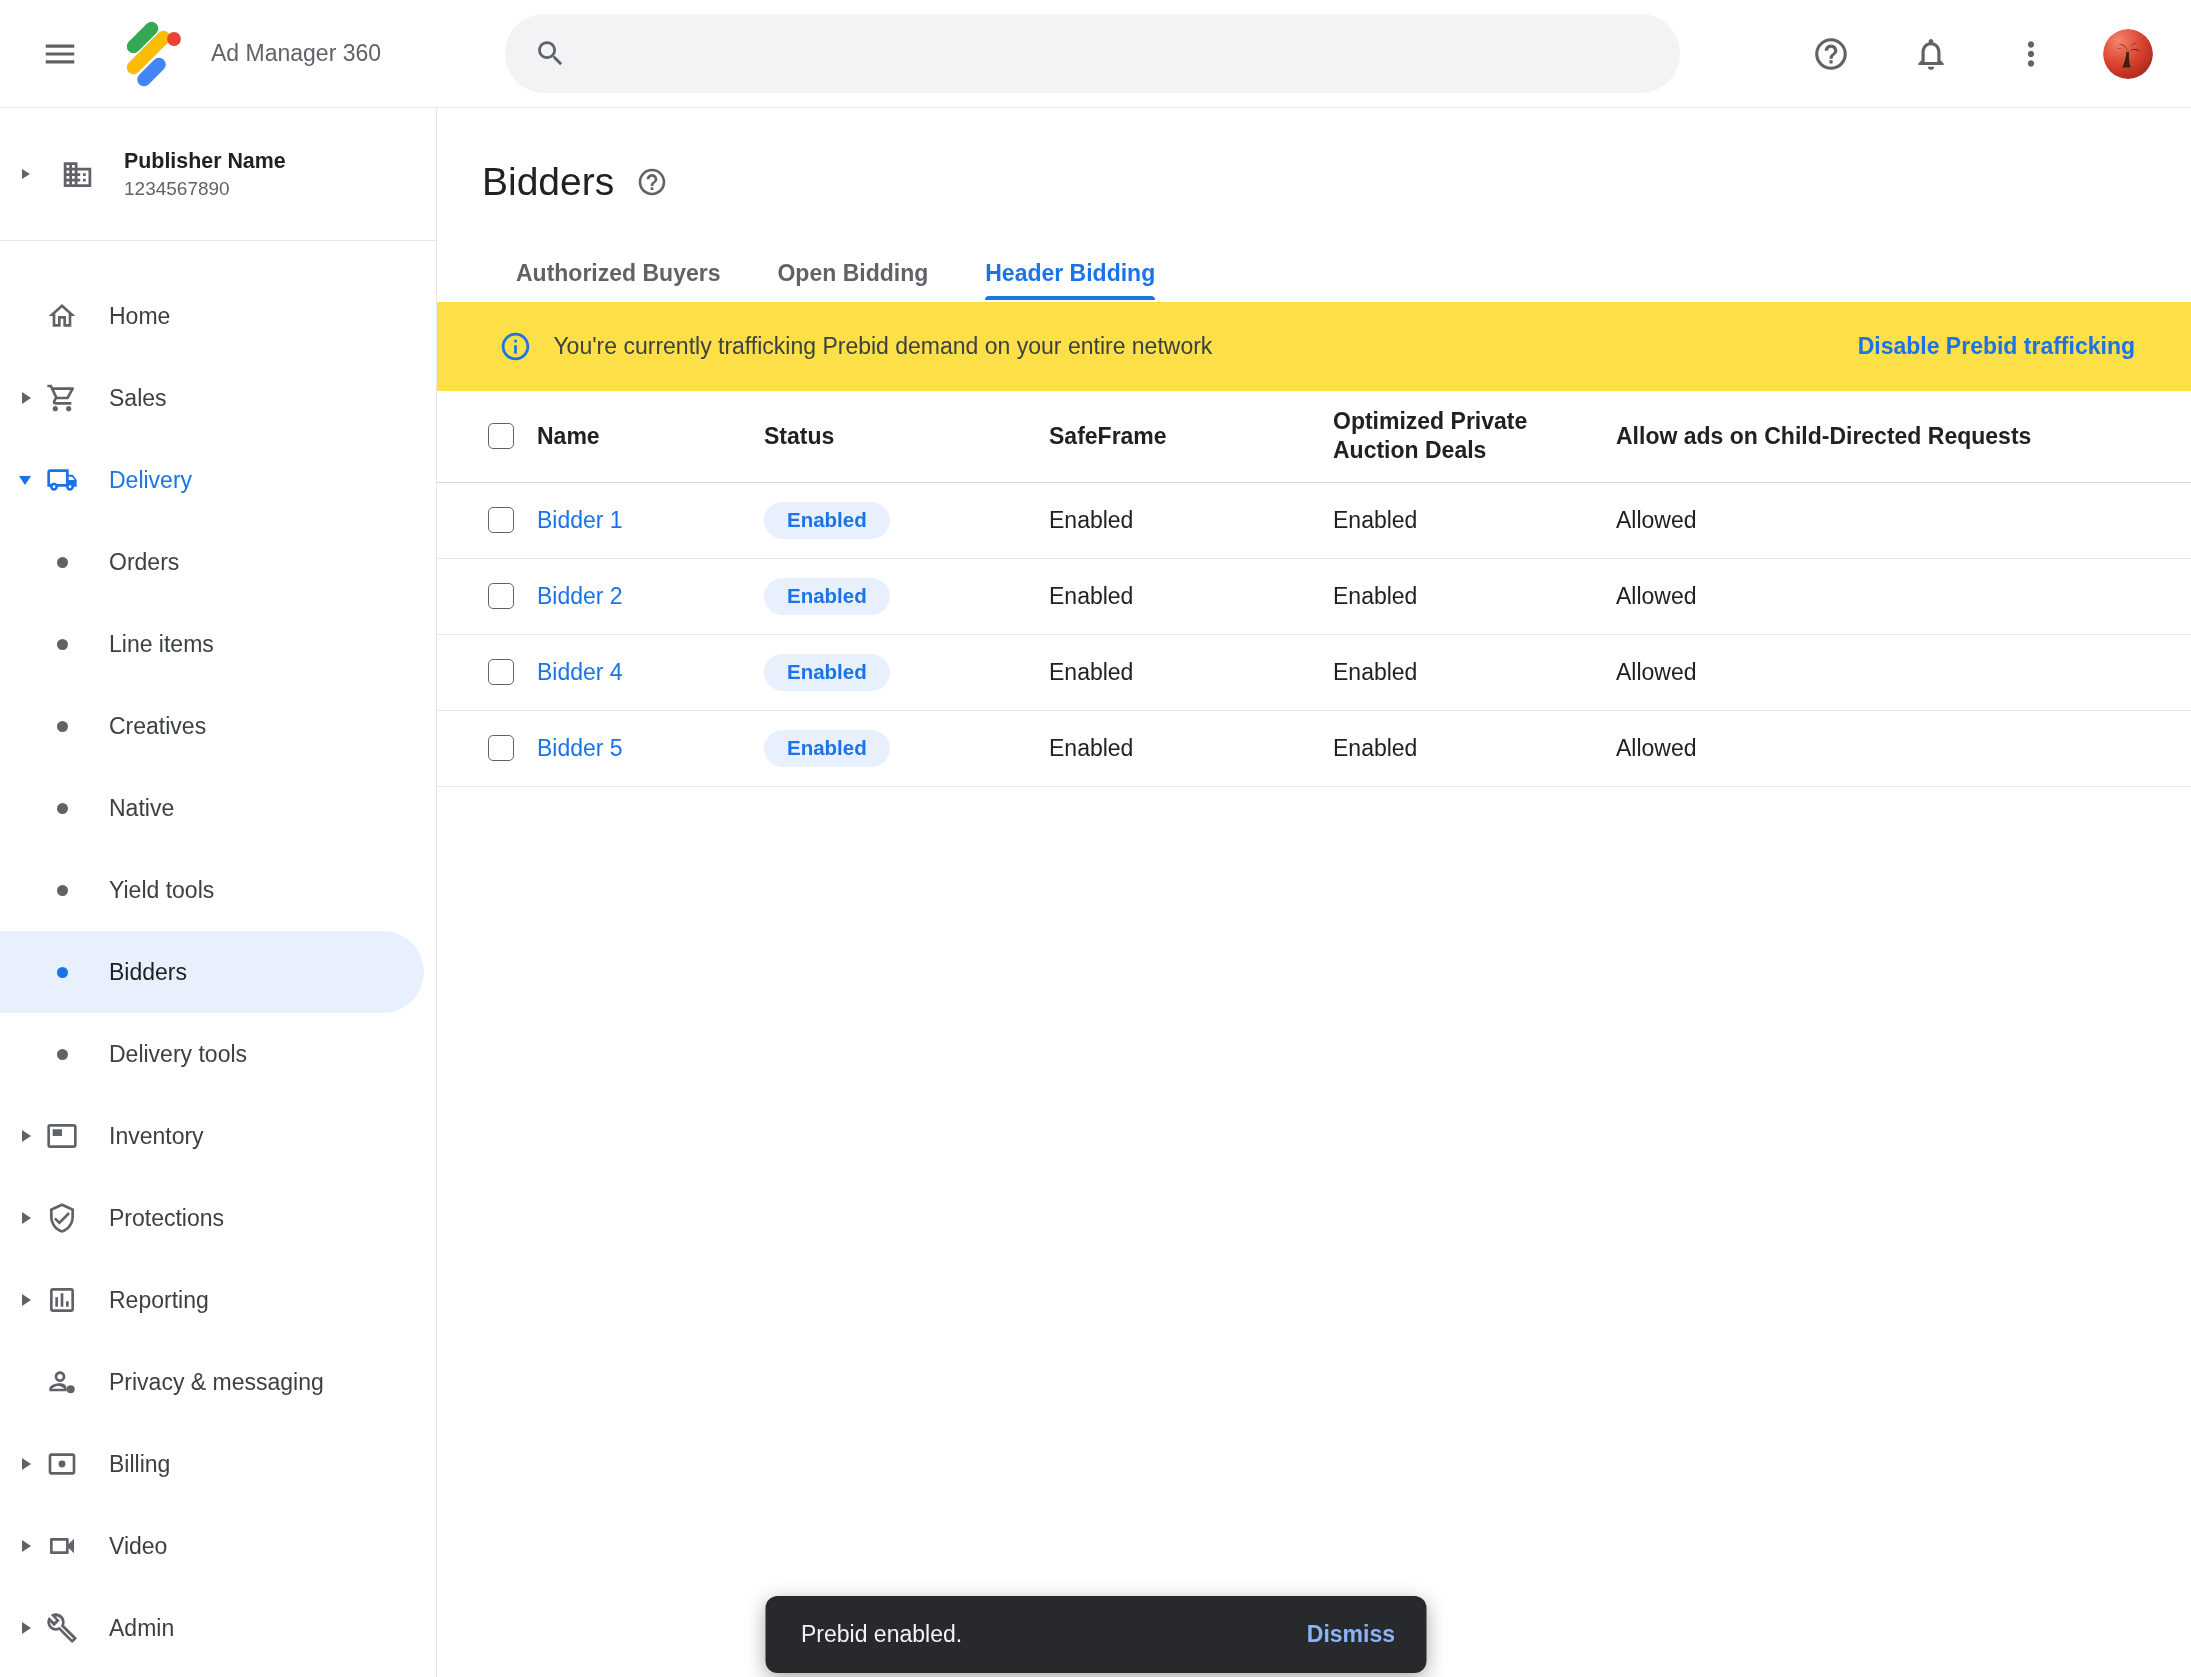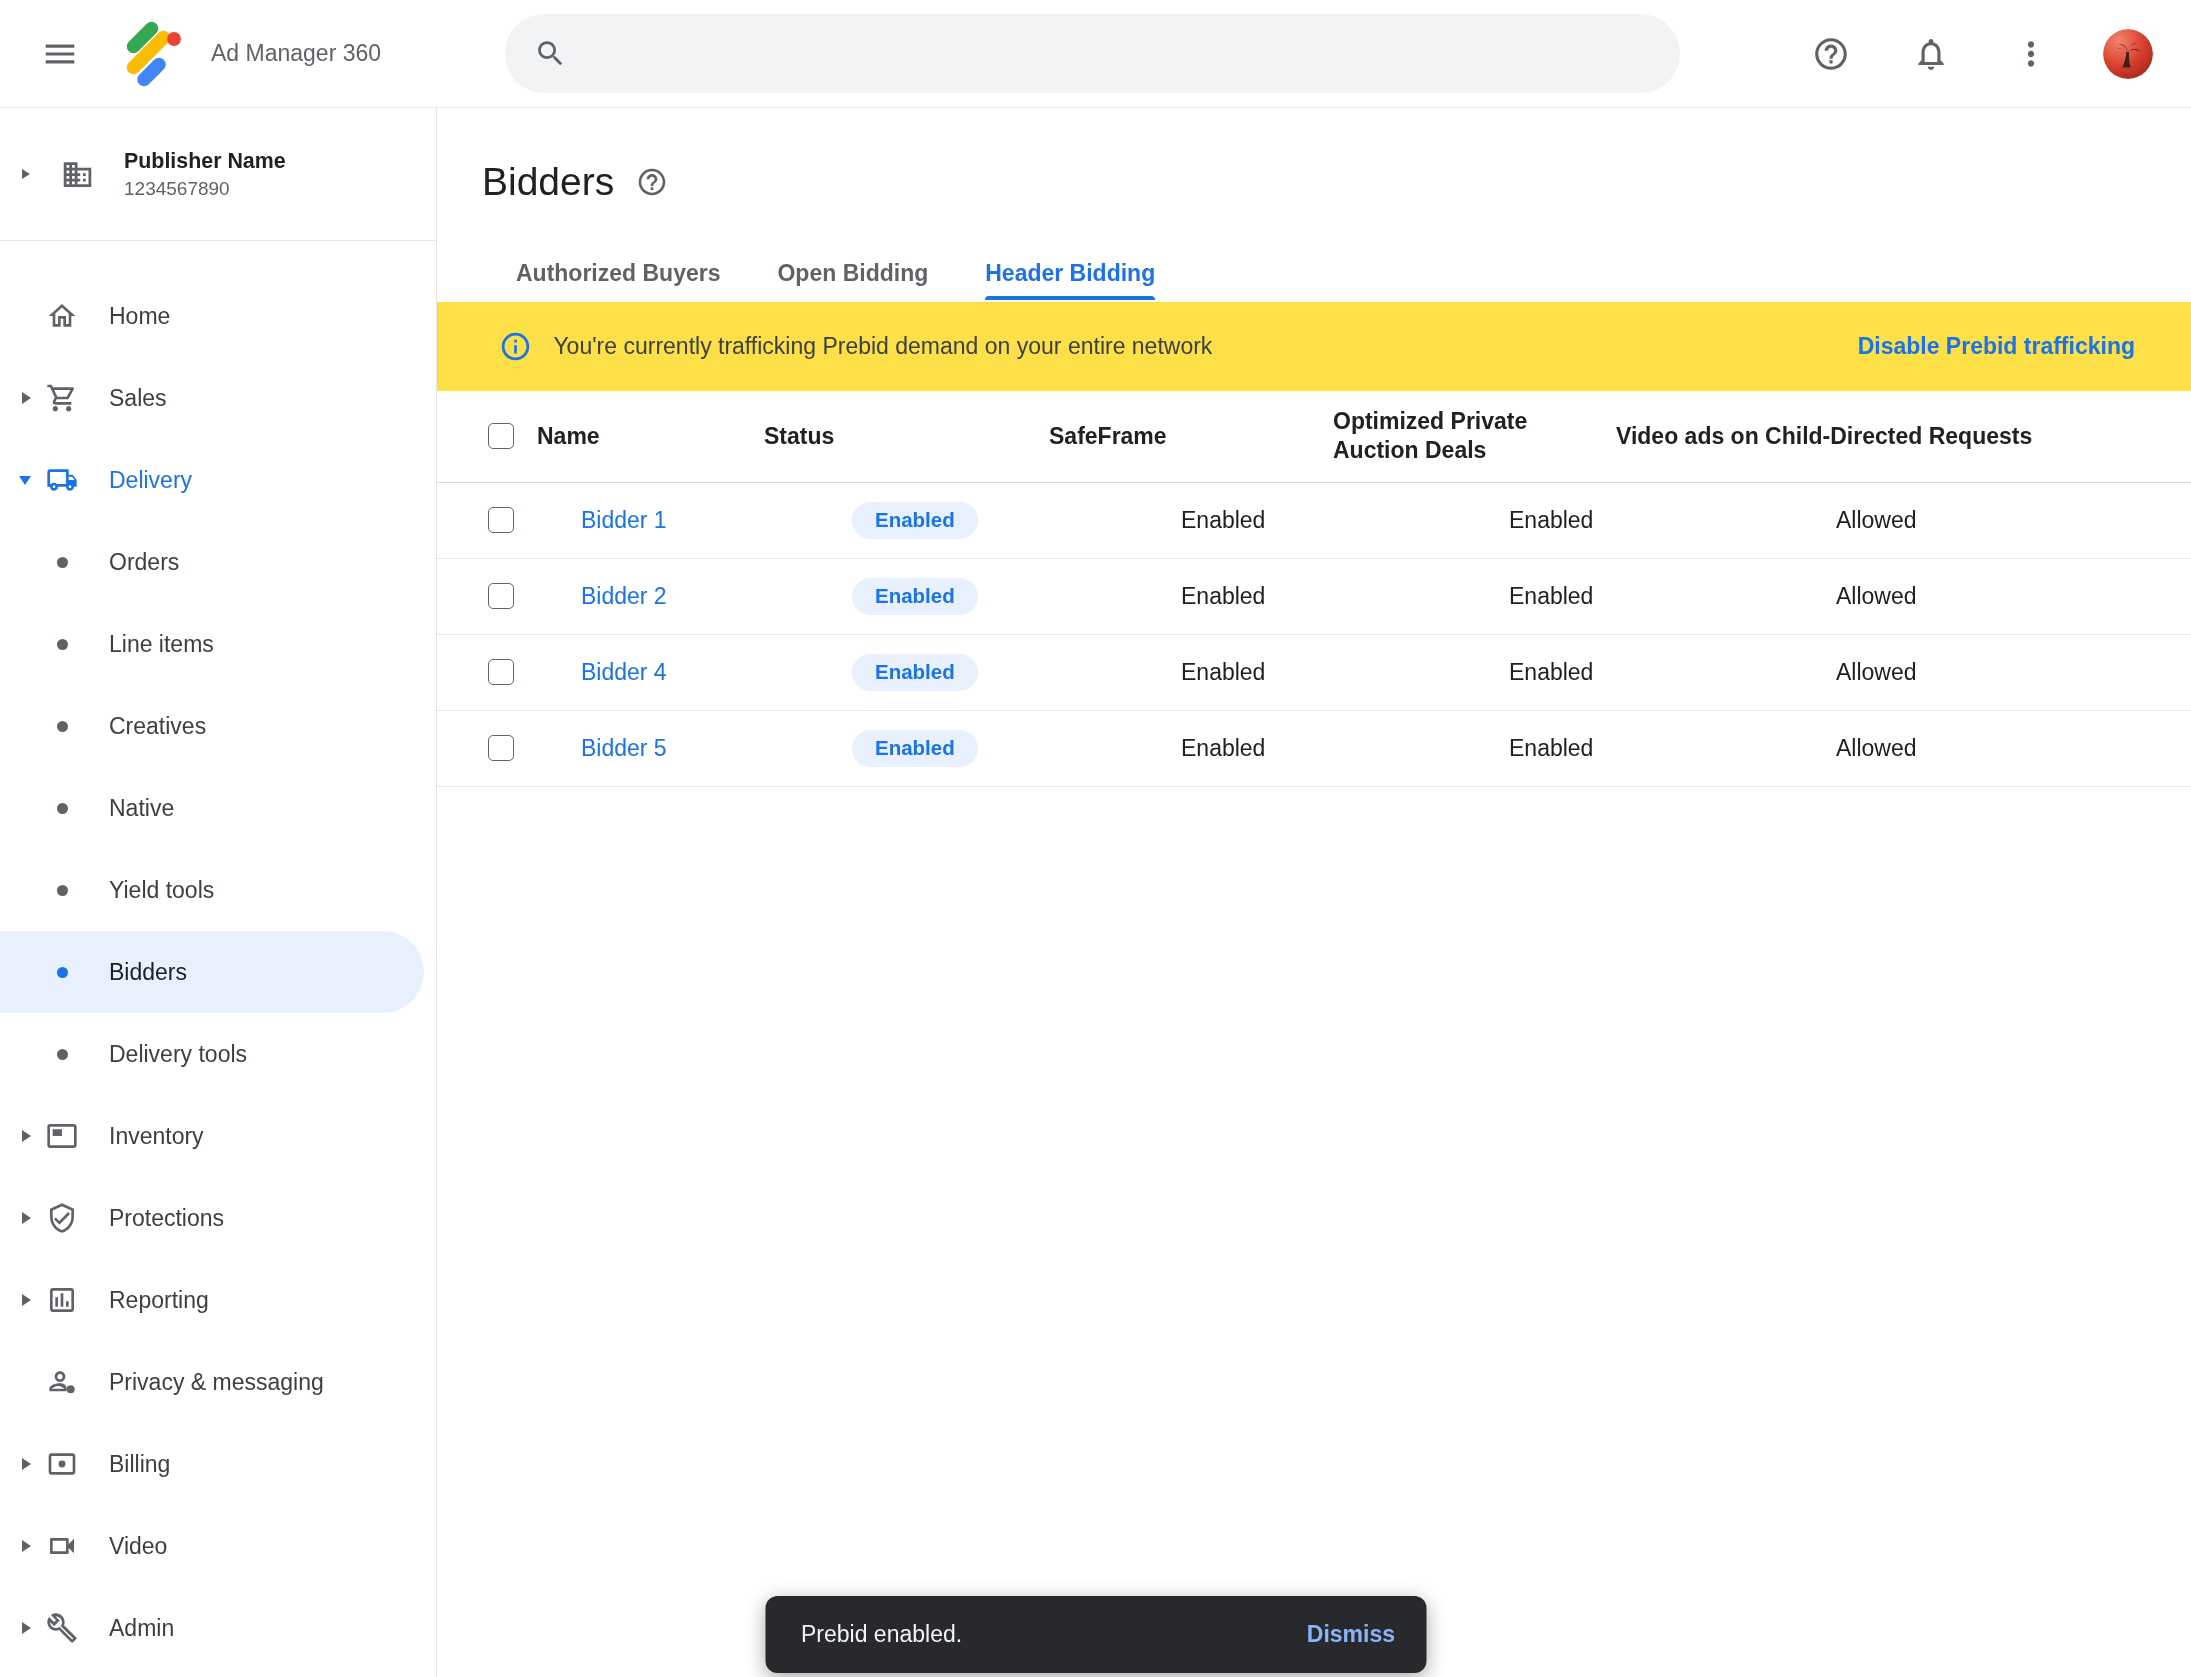--- a/index.html
+++ b/index.html
@@ -70,21 +70,21 @@
   .tab.active{color:#1a73e8;}
   .tab.active::after{content:"";position:absolute;left:0;right:0;bottom:0;height:4.3px;background:#1a73e8;border-radius:4.3px 4.3px 0 0;}
   .banner{margin-top:1.7px;height:89px;background:#fde047;display:flex;align-items:center;padding:0 57px 0 62px;}
   .banner .info-ic{width:33px;height:33px;color:#1a73e8;flex:none;cursor:pointer;}
   .banner-text{margin-left:21.4px;font-size:23px;color:#3c4043;}
   .banner-link{margin-left:auto;font-size:23px;color:#1a73e8;font-weight:600;cursor:pointer;white-space:nowrap;}
   .grid{display:grid;grid-template-columns:100px 227px 285px 284px 283px 1fr;align-items:center;}
   .thead{height:91px;border-bottom:0.9px solid #d7dade;}
   .th{font-size:23px;font-weight:700;color:#202124;line-height:29px;}
   .th.wrap{padding-right:73px;}
-  .row{height:75px;border-bottom:0.9px solid #e5e8eb;gap:44px;}
+  .row{height:75px;border-bottom:0.9px solid #e5e8eb;}
   .cell-check{padding-left:51px;}
   .cb{width:26px;height:26px;border:1.7px solid #5f6368;border-radius:5.1px;background:#fff;box-sizing:border-box;cursor:pointer;}
   .link{font-size:23px;color:#1a73e8;cursor:pointer;}
   .cell{font-size:23px;color:#202124;}
   .chip{display:inline-block;background:#e8f0fe;color:#1a73e8;font-size:20.5px;font-weight:700;
     padding:7.7px 23px;border-radius:26px;line-height:22px;}
   
   .snackbar{
     position:fixed;left:50%;transform:translateX(-50%);bottom:4.3px;width:661px;height:77px;
     background:#27292d;border-radius:12px;display:flex;align-items:center;
@@ -307,21 +307,21 @@
 
   <div>
     <div class="grid thead">
       <div class="cell-check">
           <div class="cb"></div>
         </div>
       <div class="th">Name</div>
       <div class="th">Status</div>
       <div class="th">SafeFrame</div>
       <div class="th wrap">Optimized Private Auction Deals</div>
-      <div class="th wrap">Video ads on Child-Directed Requests</div>
+      <div class="th wrap">Allow ads on Child-Directed Requests</div>
     </div>
 
     <div class="grid row">
       <div class="cell-check">
           <div class="cb"></div>
         </div>
       <div><span class="link">Bidder 1</span></div>
       <div><span class="chip">Enabled</span></div>
       <div class="cell">Enabled</div>
       <div class="cell">Enabled</div>

